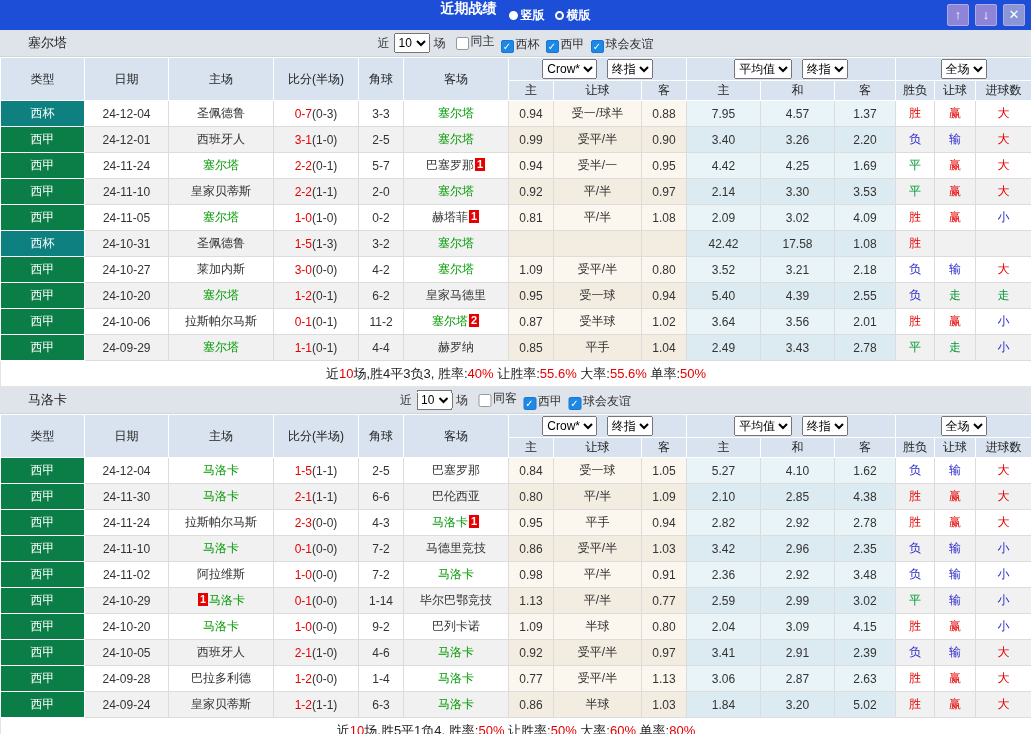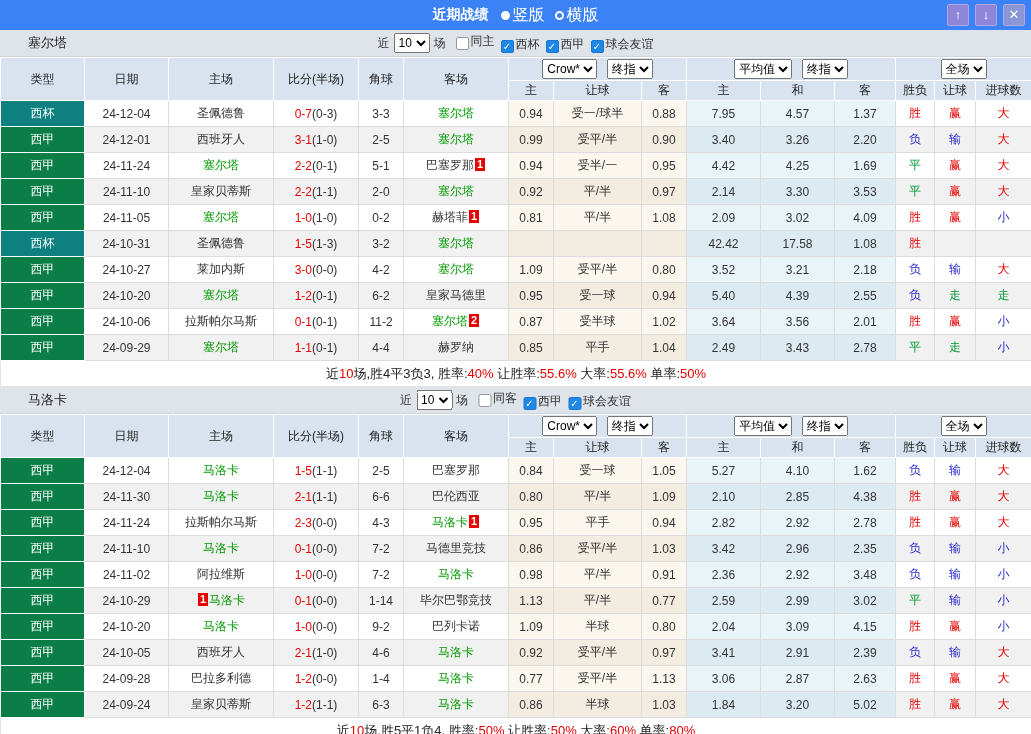--- a/index.html
+++ b/index.html
@@ -4,25 +4,25 @@
 <style>
   * { box-sizing: border-box; }
   html,body { margin:0; padding:0; }
   body {
     width:1031px; height:734px; overflow:hidden;
     background:#e2e5ea;
     font-family:"Liberation Sans","DejaVu Sans",sans-serif;
   }
   
   .titlebar {
-    height:30px; background:#3b82f6; color:#fff;
-    display:flex; align-items:center; justify-content:center; position:relative;
+    height:30px; background:#1d4ed8; color:#fff;
+    display:flex; justify-content:center; position:relative;
   }
   .titlebar .ttl { font-size:14px; font-weight:bold; }
-  .radio-group { display:inline-flex; align-items:center; margin-left:12px; gap:10px; font-size:16px; }
+  .radio-group { display:inline-flex; align-items:center; margin-left:12px; gap:10px; font-size:12px;font-weight:bold; }
   .radio-item { display:inline-flex; align-items:center; gap:3px; cursor:pointer; }
   .radio { width:9px; height:9px; border:2px solid #fff; border-radius:50%; display:inline-block; }
   .radio.sel { background:#fff; }
   .winbtns { position:absolute; right:6px; top:4px; display:flex; gap:6px; }
   .wbtn {
     width:22px; height:22px; background:#8f85d8; border:1px solid #b2a9e6;
     color:#fff; font-weight:bold; font-size:13px; line-height:20px; text-align:center;
     border-radius:2px; cursor:pointer;
   }
   .wbtn.close { background:#8a96d6; }
@@ -195,21 +195,21 @@
         <td class="euro">2.20</td>
         <td class="res" style="color: rgb(41, 41, 204);">负</td>
         <td class="res" style="color: rgb(41, 41, 204);">输</td>
         <td class="res" style="color: rgb(230, 0, 0);">大</td>
       </tr>
       <tr>
         <td class="ctype" style="background: rgb(11, 125, 70);">西甲</td>
         <td class="cdate">24-11-24</td>
         <td class="cteam"><span class="tgreen">塞尔塔</span></td>
         <td class="cscore"><span class="scr">2-2</span><span>(0-1)</span></td>
-        <td class="ccorner">5-1</td>
+        <td class="ccorner">5-7</td>
         <td class="cteam"><span>巴塞罗那</span><span class="badge">1</span></td>
         <td class="asia">0.94</td>
         <td class="asia">受半/一</td>
         <td class="asia">0.95</td>
         <td class="euro">4.42</td>
         <td class="euro">4.25</td>
         <td class="euro">1.69</td>
         <td class="res" style="color: rgb(0, 153, 51);">平</td>
         <td class="res" style="color: rgb(230, 0, 0);">赢</td>
         <td class="res" style="color: rgb(230, 0, 0);">大</td>

